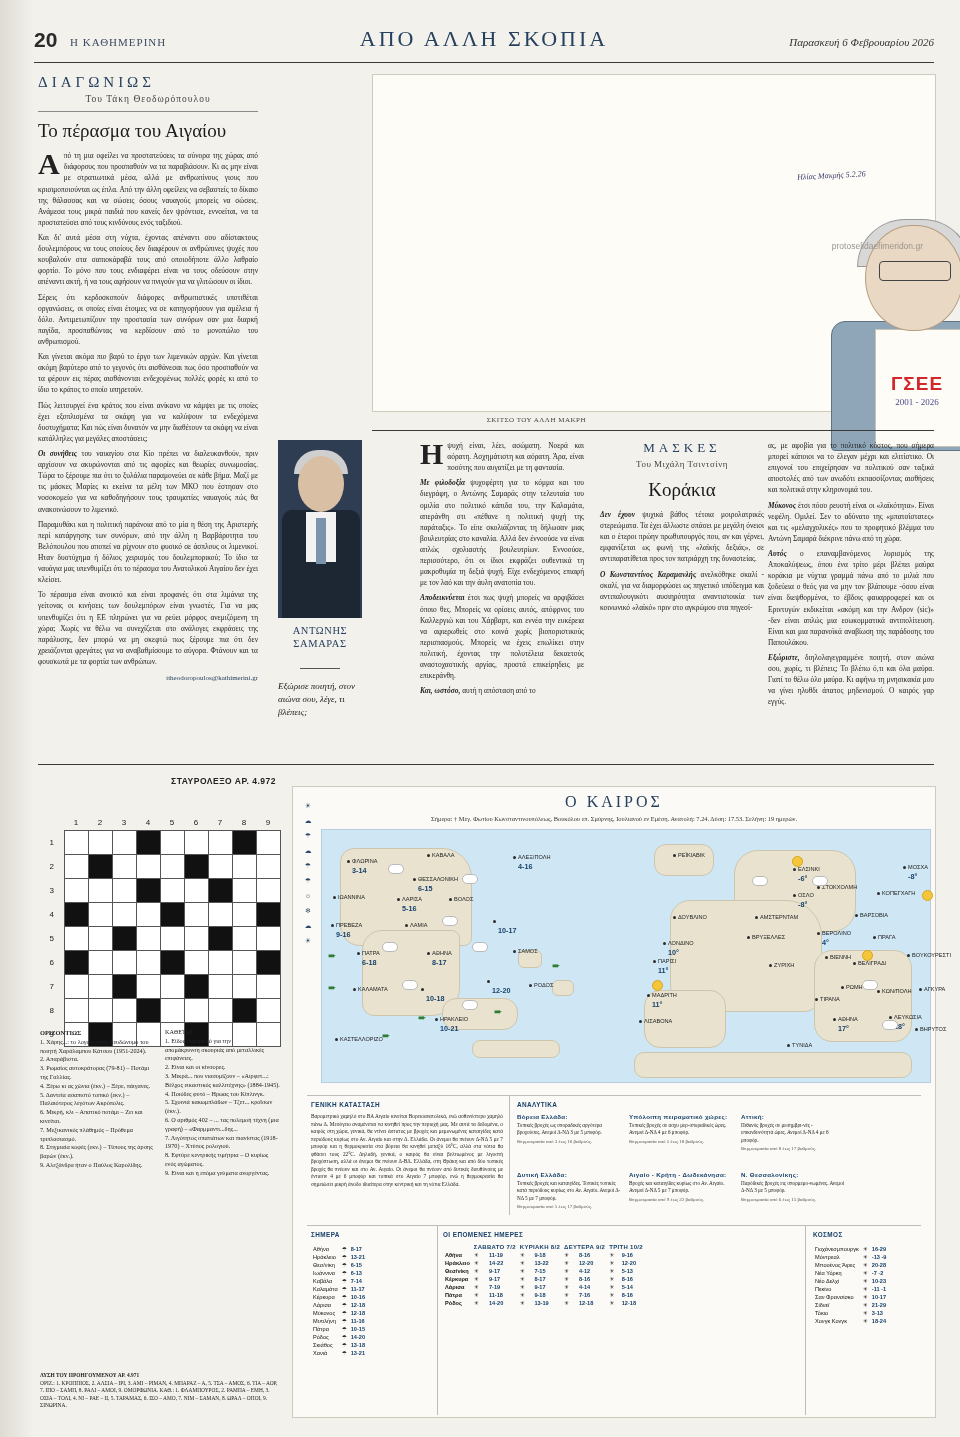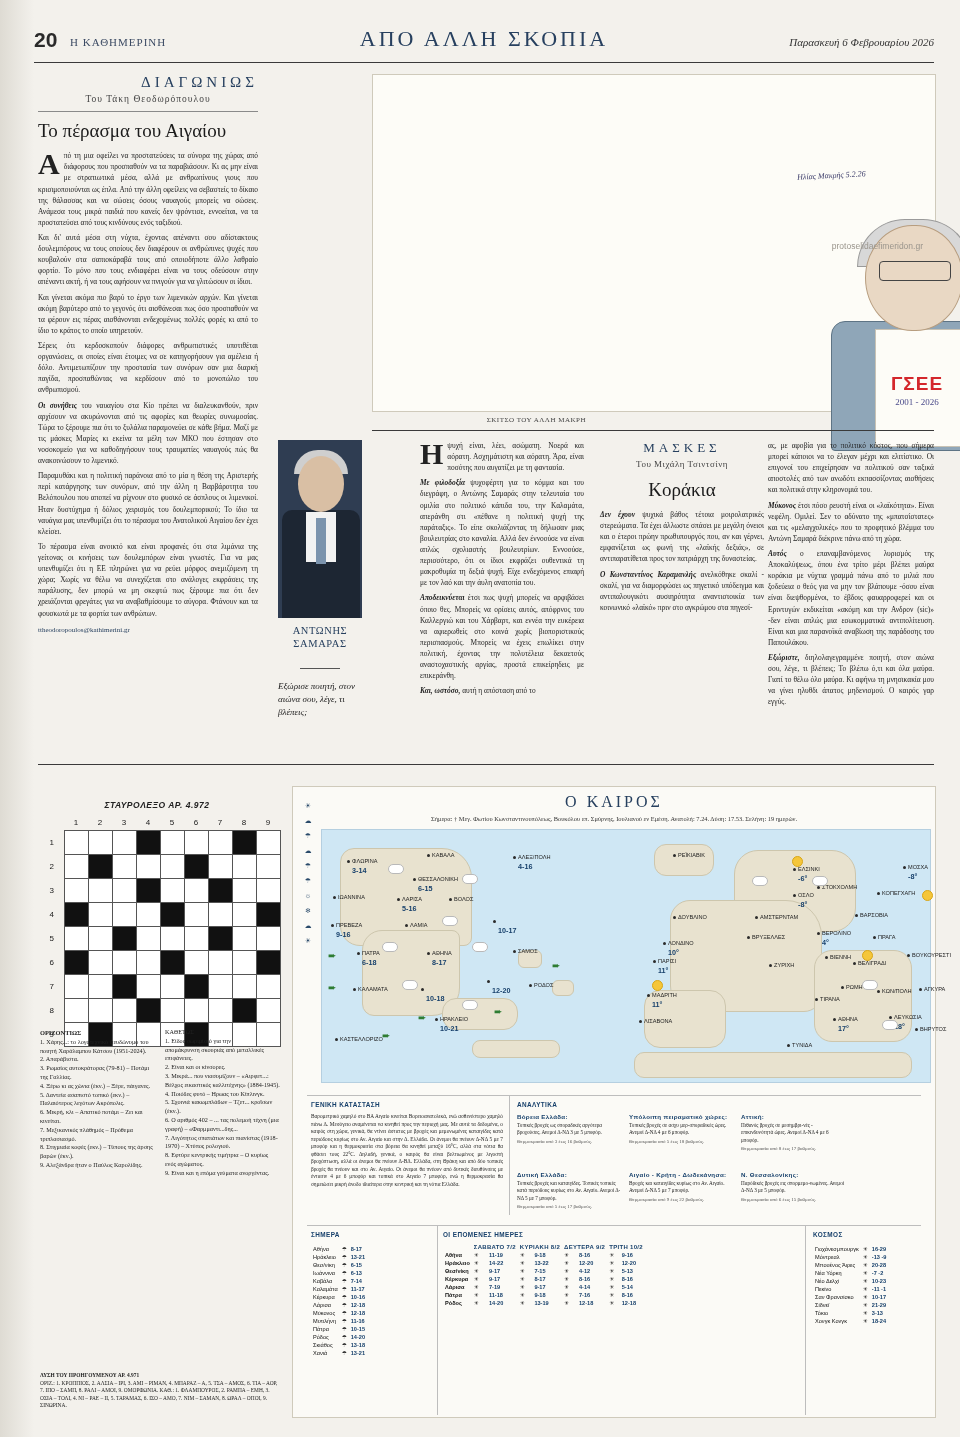--- a/index.html
+++ b/index.html
@@ -8,29 +8,29 @@
   .page:before{content:"";position:absolute;left:0;top:0;bottom:0;width:34px;background:linear-gradient(90deg,#dedbd3,#f3f1ec);}
   
   .masthead{position:absolute;left:34px;top:20px;width:900px;height:38px;}
   .pagenum{position:absolute;left:0;top:8px;font-size:21px;font-weight:bold;color:#2a2a2a;font-family:"Liberation Sans",sans-serif;}
   .kath{position:absolute;left:36px;top:16px;font-size:11px;letter-spacing:1px;color:#3b4a63;font-family:"Liberation Serif",serif;}
   .sectiontitle{position:absolute;left:0;right:0;top:6px;text-align:center;font-size:22px;letter-spacing:3px;color:#27405f;font-family:"Liberation Serif",serif;}
   .dateline{position:absolute;right:0;top:16px;font-size:11px;font-style:italic;color:#333;}
   .rule{position:absolute;left:34px;top:62px;width:900px;height:1px;background:#3a3a3a;}
   
   .colA{position:absolute;left:38px;top:74px;width:220px;}
-  .kicker{text-align:right;font-size:15px;letter-spacing:4px;color:#27405f;font-family:"Liberation Serif",serif;}
+  .kicker{text-align:left;font-size:15px;letter-spacing:4px;color:#27405f;font-family:"Liberation Serif",serif;}
   .kicker-sub{text-align:center;font-size:9.5px;letter-spacing:1px;color:#444;margin-top:3px;}
   .hrthin{height:1px;background:#8a8a8a;margin:7px 0 8px;}
   .headline{font-size:19px;line-height:1.12;color:#1b1b1b;margin:2px 0 9px;}
   .body{font-size:7.4px;line-height:1.5;text-align:justify;color:#222;}
   .body p{margin:0 0 4px;}
   .dropcap{float:left;font-size:30px;line-height:24px;padding:2px 4px 0 0;font-weight:bold;}
   .bold-lead{font-weight:bold;font-style:italic;}
-  .sig{font-size:7px;color:#27405f;margin-top:7px;}
+  .sig{font-size:7px;text-align:right;color:#27405f;margin-top:7px;}
   
   .cartoon{position:absolute;left:372px;top:74px;width:562px;height:336px;background:#fdfcf7;border:1px solid #cfcabb;}
   .cart-sig{position:absolute;left:424px;top:96px;font-size:8px;color:#3a3a68;font-style:italic;transform:rotate(-3deg);}
   .figL{position:absolute;left:452px;top:150px;width:186px;height:224px;}
   .headA{position:absolute;left:40px;top:0;width:96px;height:104px;background:#e9d8c4;border-radius:48px/54px;border:1px solid #b79d7f;}
   .hairA{position:absolute;left:32px;top:-6px;width:112px;height:46px;background:#d8d8d8;border-radius:56px 56px 0 0;border:1px solid #9a9a9a;}
   .glassA{position:absolute;left:54px;top:36px;width:70px;height:18px;border:1.4px solid #444;border-radius:4px;}
   .bodyA{position:absolute;left:6px;top:96px;width:172px;height:128px;background:#8fa6b8;border:1px solid #5e7485;border-radius:14px 14px 4px 4px;}
   .shirtA{position:absolute;left:50px;top:104px;width:84px;height:116px;background:#fdfcf7;border:1px solid #c8c2b4;}
   .gsee{position:absolute;left:52px;top:148px;width:80px;text-align:center;font-size:19px;letter-spacing:1px;color:#d4272c;font-weight:bold;font-family:"Liberation Sans",sans-serif;}
@@ -49,21 +49,21 @@
   .pdash{position:absolute;left:300px;top:668px;width:40px;height:1px;background:#555;}
   .pquote{position:absolute;left:278px;top:680px;width:84px;font-size:9px;line-height:1.45;font-style:italic;color:#222;}
   .colC{position:absolute;left:420px;top:440px;width:164px;}
   .colD{position:absolute;left:600px;top:440px;width:164px;}
   .colE{position:absolute;left:768px;top:440px;width:166px;}
   .maskes{text-align:center;font-size:13px;letter-spacing:4px;color:#27405f;}
   .maskes-sub{text-align:center;font-size:9px;letter-spacing:.5px;color:#444;margin-top:3px;}
   .korakia{text-align:center;font-size:19px;color:#1b1b1b;margin:10px 0 8px;}
   
   .rule3{position:absolute;left:38px;top:764px;width:896px;height:1px;background:#3a3a3a;}
-  .xw-title{position:absolute;left:38px;top:800px;width:238px;text-align:center;font-size:8.5px;font-weight:bold;letter-spacing:.5px;font-family:"Liberation Sans",sans-serif;color:#222;font-style:italic;}
+  .xw-title{position:absolute;left:38px;top:776px;width:238px;text-align:right;font-size:8.5px;font-weight:bold;letter-spacing:.5px;font-family:"Liberation Sans",sans-serif;color:#222;}
   .xw-wrap{position:absolute;left:40px;top:814px;}
   table.xw{border-collapse:collapse;}
   table.xw td{width:22px;height:22px;border:1px solid #555;background:#fff;padding:0;}
   table.xw td.b{background:#111;}
   table.xw th{width:22px;height:14px;font-size:8px;font-weight:normal;font-family:"Liberation Sans",sans-serif;}
   table.xw th.rh{width:14px;height:22px;}
   .xw-clues{position:absolute;left:40px;top:1028px;width:240px;font-size:6.2px;line-height:1.42;color:#222;column-count:2;column-gap:10px;}
   .xw-clues b{font-size:6.4px;}
   .xw-solution{position:absolute;left:40px;top:1372px;width:240px;font-size:5.4px;line-height:1.4;color:#222;}
   
@@ -106,22 +106,23 @@
   <div class="rule"></div>
 
   <div class="colA">
     <div class="kicker">ΔΙΑΓΩΝΙΩΣ</div>
     <div class="kicker-sub">Του Τάκη Θεοδωρόπουλου</div>
     <div class="hrthin"></div>
     <div class="headline">Το πέρασμα του Αιγαίου</div>
     <div class="body">
       <p><span class="dropcap">Α</span><span>πό τη μια οφείλει να προστατεύσεις τα σύνορα της χώρας από διάφορους που προσπαθούν να τα παραβιάσουν. Κι ας μην είναι με στρατιωτικά μέσα, αλλά με ανθρωπίνους γιους που κρισιμοποιούνται ως έπλα. Από την άλλη οφείλεις να σεβαστείς το δίκαιο της θάλασσας και να σώσεις όσους ναυαγούς μπορείς να σώσεις. Ανάμεσα τους μικρά παιδιά που κανείς δεν ψρόντισε, εννοείται, να τα προστατεύσει από τους κινδύνους ενός ταξιδιού.</span></p>
       <p>Και δι' αυτά μέσα στη νύχτα, έχοντας απέναντι σου αδίστακτους δουλεμπόρους να τους οποίους δεν διαφέρουν οι ανθρώπινες ψυχές που κουβαλούν στα σαπιοκάραβά τους από οποιοδήποτε άλλο λαθραίο φορτίο. Το μόνο που τους ενδιαφέρει είναι να τους οδεύσουν στην απέναντι ακτή, ή να τους αφήσουν να πνιγούν για να γλιτώσουν οι ίδιοι.</p>
+      <p>Σέρεις ότι κερδοσκοπούν διάφορες ανθρωπιστικές υποτιθέται οργανώσεις, οι οποίες είναι έτοιμες να σε κατηγορήσουν για αμέλεια ή δόλο. Αντιμετωπίζουν την προστασία των συνόρων σαν μια διαρκή παγίδα, προσπαθώντας να κερδίσουν από το μονοπώλιο του ανθρωπισμού.</p>
       <p>Και γίνεται ακόμα πιο βαρύ το έργο των λιμενικών αρχών. Και γίνεται ακόμη βαρύτερο από το γεγονός ότι αισθάνεσαι πως όσο προσπαθούν να τα φέρουν εις πέρας αισθάνονται ενδεχομένως πολλές φορές κι από το ίδιο το κράτος το οποίο υπηρετούν.</p>
-      <p>Σέρεις ότι κερδοσκοπούν διάφορες ανθρωπιστικές υποτιθέται οργανώσεις, οι οποίες είναι έτοιμες να σε κατηγορήσουν για αμέλεια ή δόλο. Αντιμετωπίζουν την προστασία των συνόρων σαν μια διαρκή παγίδα, προσπαθώντας να κερδίσουν από το μονοπώλιο του ανθρωπισμού.</p>
+      <p>Πώς λειτουργεί ένα κράτος που είναι ανίκανο να κάμψει με τις οποίες έχει εξοπλισμένα τα σκάφη για να καλύψουν τα ενδεχόμενα δυστυχήματα; Και πώς είναι δυνατόν να μην διαθέτουν τα σκάφη να είναι κατάλληλες για μεγάλες αποστάσεις;</p>
       <p><span class="bold-lead">Οι συνήθεις</span> <span>του ναυαγίου στα Κίο πρέπει να διαλευκανθούν, πριν αρχίσουν να ακυρώνονται από τις αφορίες και θεωρίες συνωμοσίας. Τώρα το ξέρουμε πια ότι το ξυλάλια παραμονεύει σε κάθε βήμα. Μαζί με τις μάσκες Μαρίες κι εκείνα τα μέλη των ΜΚΟ που έστησαν στο νοσοκομείο για να καθοδηγήσουν τους τραυματίες ναυαγούς πώς θα ανακοινώσουν το λιμενικό.</span></p>
       <p>Παραμυθάκι και η πολιτική παράνοια από το μία η θέση της Αριστερής περί κατάργησης των συνόρων, από την άλλη η Βαρβάροτητα του Βελόπουλου που αποπεί να ρίχνουν στο φυσικό σε άσπλους οι λιμενικοί. Ηταν δυστύχημα ή δόλιος χειρισμός του δουλεμπορικού; Το ίδιο τα ναυάγια μας υπενθυμίζει ότι το πέρασμα του Ανατολικού Αιγαίου δεν έχει κλείσει.</p>
       <p>Το πέρασμα είναι ανοικτό και είναι προφανές ότι στα λιμάνια της γείτονας οι κινήσεις των δουλεμπόρων είναι γνωστές. Για να μας υπενθυμίζει ότι η ΕΕ πληρώνει για να ρεύει μόρφος ανεμιζόμενη τη χώρα; Χωρίς να θέλω να συνεχίζεται στο ανάλογες εκφράσεις της παράλυσης, δεν μπορώ να μη σκεφτώ πως ξέρουμε πια ότι δεν χρειάζονται φρεγάτες για να αναβαθμίσουμε το αύγορα. Φτάνουν και τα φουσκωτά με τα φορτία των ανθρώπων.</p>
     </div>
     <div class="sig">ttheodoropoulos@kathimerini.gr</div>
   </div>
 
   <div class="cartoon">
     <div class="figL">
       <div class="bodyA"></div>
@@ -170,21 +171,21 @@
       <p><span class="bold-lead">Δεν έχουν</span> <span>ψυχικά βάθος τέτοια μοιρολατρικές στερεώματα. Τα έχει άλλωστε σπάσει με μεγάλη όνειοι και ο έτεροι πρώην πρωθυπουργός που, αν και γέρνει, εμφανίζεται ως φωνή της «λαϊκής δεξιάς», σε αντιπαρατίθεται προς τον πατριάρχη της δυναστείας.</span></p>
       <p><span class="bold-lead">Ο Κωνσταντίνος Καραμανλής</span> <span>ανελκόθηκε σκαλί - σκαλί, για να διαμορφώσει ως πηγετικό υπόδειγμα και αντιπαλουγικότι αυσιηρότητα αναντιστοικία των κοινωνικό «λαϊκό» πριν στο αγκρώμου στα πηγεσί-</span></p>
     </div>
   </div>
 
   <div class="colE">
     <div class="body">
       <p>ας, με αφοβία για το πολιτικό κόστος, που σήμερα μπορεί κάποιοι να το έλεγαν μέχρι και ελιτίστικο. Οι επιγονοί του επιχείρησαν να πολιτικού σαν ταξικά αποστολές από των ανωδότι εκπασσίζοντας αισθήσεις και πολιτικά στην κληρονομιά του.</p>
       <p><span class="bold-lead">Μύκονος</span> <span>έτσι πόσο ρευστή είναι οι «λαϊκότητα». Είναι νεφέλη. Ομιλεί. Σεν το αδύνατο της «μπατσίστατες» και τις «μελαγχολικές» που το προφητικό βλέμμα του Αντώνη Σαμαρά διέκρινε πάνω από τη χώρα.</span></p>
       <p><span class="bold-lead">Αυτός</span> <span>ο επαναμβανόμενος λυρισμός της Αποκαλύψεως, όπου ένα τρίτο μέρι βλέπει μαύρα κοράκια με νύχτια γραμμά πάνω από το μιλιά που ξοδεύεια ο θεός για να μην τον βλάπουμε -όσου είναι είναι διεψθορμένοι, το έβδοις φαυαρροφερεί και οι Εριντυγών εκδικείται «ακόμη και την Ανδρον (sic)» -δεν είναι απλώς μια εσωκομματικά αντιπολίτευση. Είναι και μια παρανοϊκά αναβίωση της παράδοσης του Παπουλάκου.</span></p>
-      <p><span class="bold-lead">Εξώριστε,</span> <span>διηλολαγεγραμμένε ποιητή, στον αιώνα σου, λέγε, τι βλέπεις; Το βλέπω ό,τι και όλα μαύρα. Γιατί το θέλω όλο μαύρα. Κι αφήνω τη μνησικακία μου να γίνει ηλυθδι άπατος μηδενισμού. Ο καιρός γαρ εγγύς.</span></p>
+      <p><span class="bold-lead">Εξώριστε,</span> <span>διηλολαγεγραμμένε ποιητή, στον αιώνα σου, χωρίς, τι βλέπεις; Το βλέπω ό,τι και όλα μαύρα. Γιατί το θέλω όλο μαύρα. Κι αφήνω τη μνησικακία μου να γίνει ηλυθδι άπατος μηδενισμού. Ο καιρός γαρ εγγύς.</span></p>
     </div>
   </div>
 
   <div class="rule3"></div>
 
   <div class="xw-title">ΣΤΑΥΡΟΛΕΞΟ ΑΡ. 4.972</div>
   <div class="xw-wrap">
     <table class="xw" id="xw-table">
         <tbody>
           <tr>

